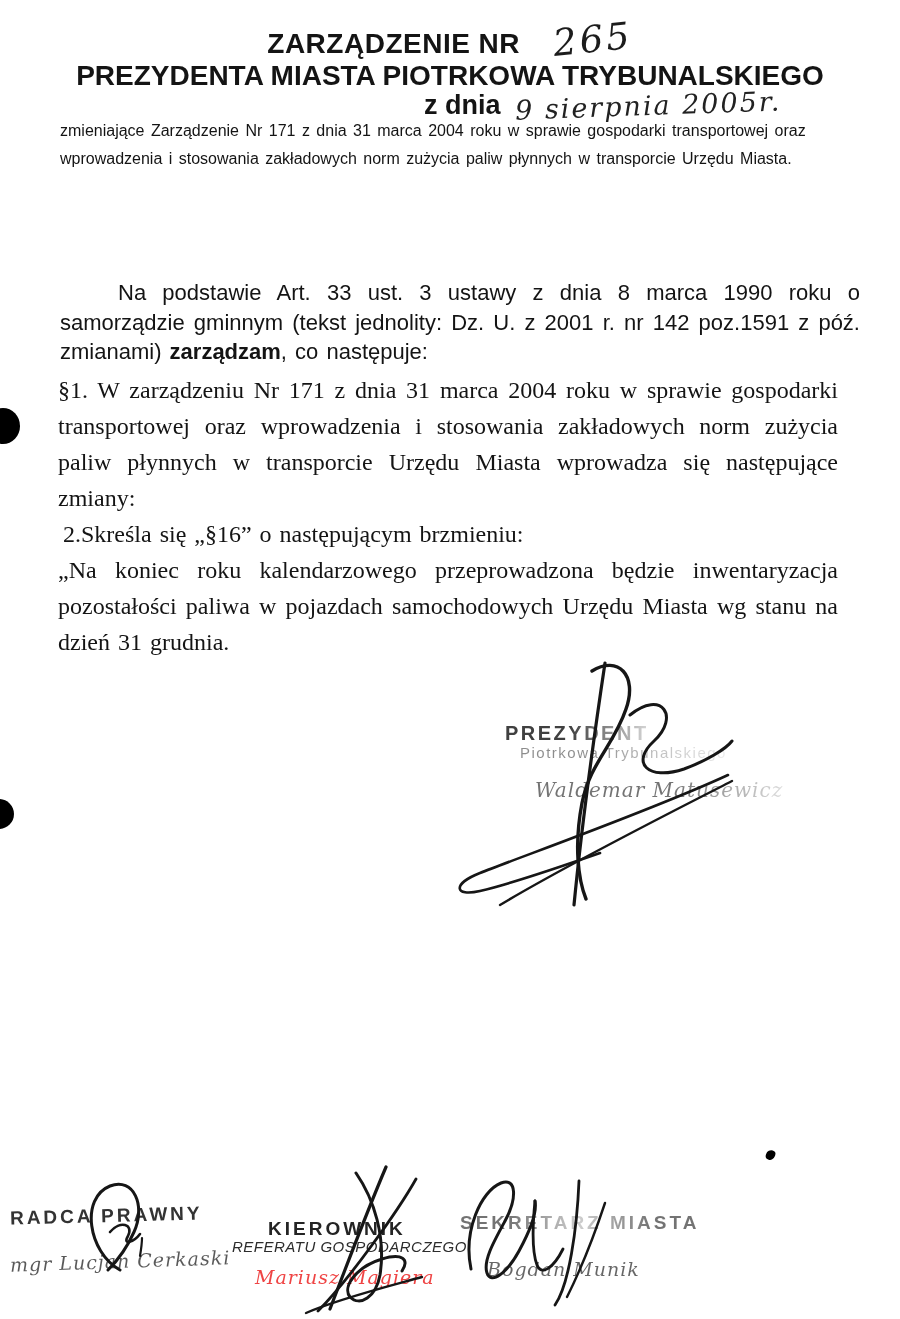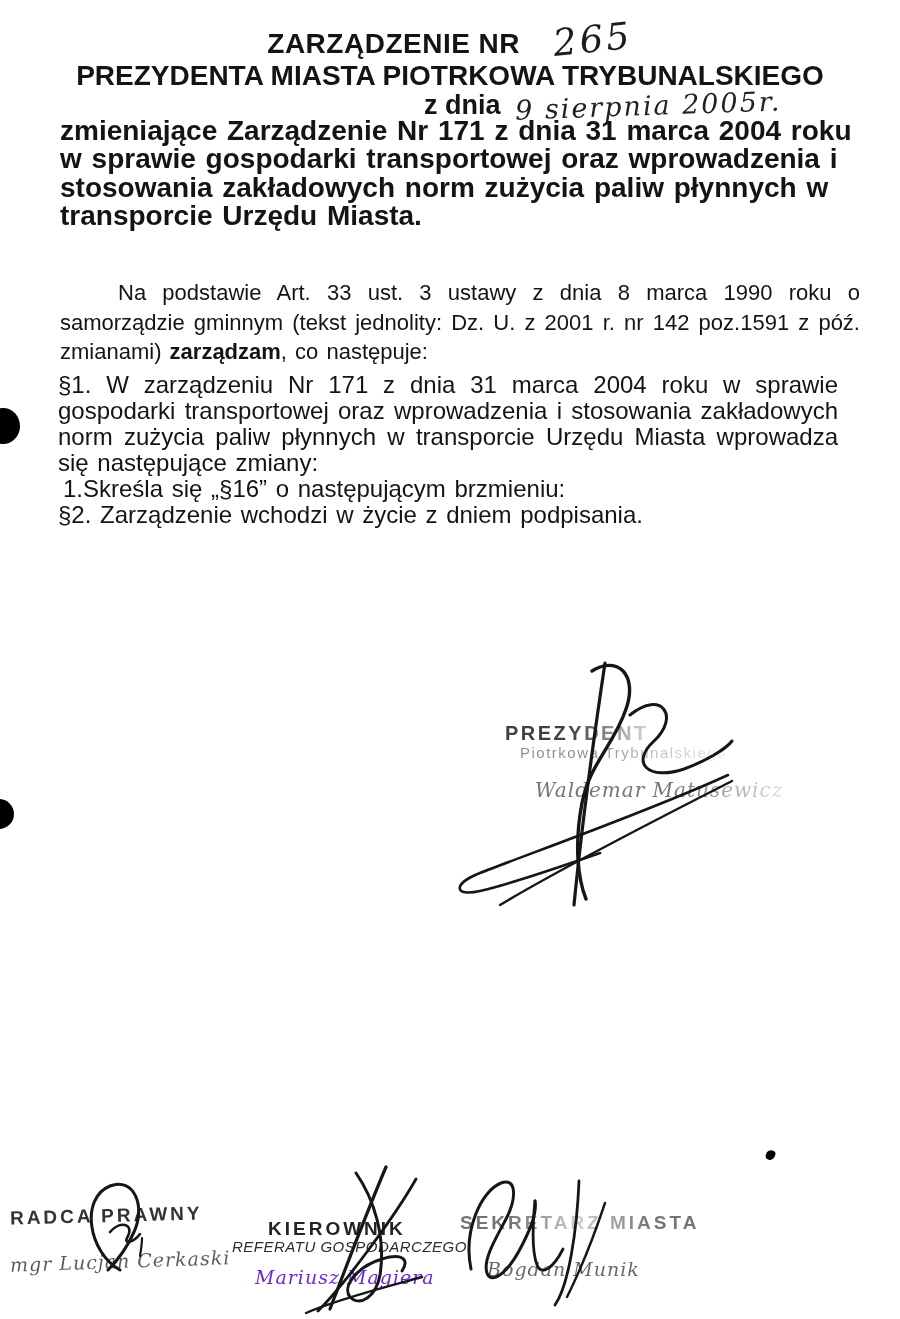--- a/index.html
+++ b/index.html
@@ -19,24 +19,24 @@
   }
   .issuer-line{top:60px;left:0;width:100%;text-align:center;font-size:28px;font-weight:bold;white-space:nowrap;}
   .date-row{top:90px;left:424px;display:flex;gap:14px;align-items:flex-start;}
   .date-label{font-size:27px;font-weight:bold;}
   .hand-date{
     font-family:"DejaVu Serif", serif;font-style:italic;font-size:27px;color:#222;
     transform:rotate(-2deg);letter-spacing:2px;white-space:nowrap;
   }
 
   
-  .subject{top:117px;left:60px;width:800px;font-size:28px;font-weight:bold;line-height:28.4px;word-spacing:2px;text-align:left;}
+  .subject{top:117px;left:60px;width:800px;font-size:16px;font-weight:normal;line-height:28.4px;word-spacing:2px;text-align:left;}
   .preamble{top:256px;left:60px;width:800px;font-size:22px;line-height:29.5px;text-align:justify;text-indent:58px;word-spacing:2px;}
   .preamble b{font-weight:bold;}
-  .body-block{top:372px;left:58px;width:780px;font-size:24px;line-height:26px;word-spacing:2px;}
+  .body-block{top:372px;left:58px;width:780px;font-size:24px;line-height:36px;word-spacing:2px;font-family:Liberation Serif, serif;}
   .just{text-align:justify;}
   .item-line{text-align:left;padding-left:5px;}
 
   
   .stamp-president-title{
     left:505px;top:722px;font-size:20px;font-weight:bold;letter-spacing:2.5px;color:#404040;
     -webkit-mask-image:linear-gradient(to right,#000 45%,rgba(0,0,0,.2) 100%);
             mask-image:linear-gradient(to right,#000 45%,rgba(0,0,0,.2) 100%);
     white-space:nowrap;
   }
@@ -49,21 +49,21 @@
   .stamp-president-name{
     left:535px;top:778px;font-family:"DejaVu Serif", serif;font-style:italic;font-size:20px;
     color:rgba(0,0,0,.55);letter-spacing:1px;white-space:nowrap;
     -webkit-mask-image:linear-gradient(to right,#000 55%,rgba(0,0,0,.25) 100%);
             mask-image:linear-gradient(to right,#000 55%,rgba(0,0,0,.25) 100%);
   }
 
   
   .stamp-title{font-size:19px;font-weight:bold;letter-spacing:3px;color:#242424;white-space:nowrap;}
   .stamp-sub{font-size:15px;font-style:italic;letter-spacing:.5px;color:#2c2c2c;white-space:nowrap;}
-  .stamp-name{font-family:"DejaVu Serif", serif;font-style:italic;font-size:19px;color:#6d28d9;letter-spacing:1px;white-space:nowrap;}
+  .stamp-name{font-family:"DejaVu Serif", serif;font-style:italic;font-size:19px;color:#ef4444;letter-spacing:1px;white-space:nowrap;}
   .legal-title{left:10px;top:1205px;transform:rotate(-1.5deg);color:#333;}
   .legal-name{left:10px;top:1250px;transform:rotate(-2deg);color:rgba(0,0,0,.65);}
   .manager-title{left:268px;top:1218px;}
   .manager-sub{left:232px;top:1238px;}
   .manager-name{left:255px;top:1266px;}
   .secretary-title{
     left:460px;top:1212px;color:rgba(0,0,0,.55);
     -webkit-mask-image:linear-gradient(to right,#000 20%,rgba(0,0,0,.35) 50%,#000 80%);
             mask-image:linear-gradient(to right,#000 20%,rgba(0,0,0,.35) 50%,#000 80%);
   }
@@ -93,22 +93,22 @@
     <span class="date-label">z dnia</span>
     <span class="hand-date">9 sierpnia 2005r.</span>
   </div>
 
   <div class="abs subject">zmieniające Zarządzenie Nr 171 z dnia 31 marca 2004 roku w sprawie gospodarki transportowej oraz wprowadzenia i stosowania zakładowych norm zużycia paliw płynnych w transporcie Urzędu Miasta.</div>
 
   <p class="abs preamble"><span>Na podstawie Art. 33 ust. 3  ustawy z dnia 8 marca 1990 roku o samorządzie gminnym (tekst jednolity: Dz. U. z 2001 r. nr 142 poz.1591 z póź. zmianami) </span><b>zarządzam</b><span>, co następuje:</span></p>
 
   <div class="abs body-block">
     <div class="just">§1. W zarządzeniu Nr 171 z dnia 31 marca 2004 roku w sprawie gospodarki transportowej oraz wprowadzenia i stosowania zakładowych norm zużycia paliw płynnych w transporcie Urzędu Miasta wprowadza się następujące zmiany:</div>
-    <div class="item-line">1.Skreśla się „§16”  o następującym brzmieniu:</div>
-    <div>§2. Zarządzenie wchodzi w życie z dniem podpisania.</div>
+    <div class="item-line">2.Skreśla się „§16”  o następującym brzmieniu:</div>
+    <div class="just">„Na koniec roku kalendarzowego przeprowadzona będzie inwentaryzacja pozostałości paliwa w pojazdach samochodowych Urzędu Miasta wg stanu na dzień 31 grudnia.</div>
   </div>
 
   <div class="abs stamp-president-title">PREZYDENT</div>
   <div class="abs stamp-president-sub">Piotrkowa Trybunalskiego</div>
   <div class="abs stamp-president-name">Waldemar Matusewicz</div>
   <svg class="abs sig" style="left:440px;top:653px;" width="300" height="255" viewBox="0 0 300 255">
     <path stroke-width="3.4" d="M152 18 C178 2 198 22 186 56 C174 92 150 110 142 150 C134 192 138 226 146 246"></path>
     <path stroke-width="3.2" d="M165 10 C156 70 142 170 134 252"></path>
     <path stroke-width="3" d="M190 62 C222 36 240 64 214 88 C190 110 208 128 244 116 C266 108 286 96 292 88"></path>
     <path stroke-width="2.6" d="M288 122 C210 158 80 204 40 220 C12 231 14 244 40 238 C70 231 120 214 160 200"></path>

